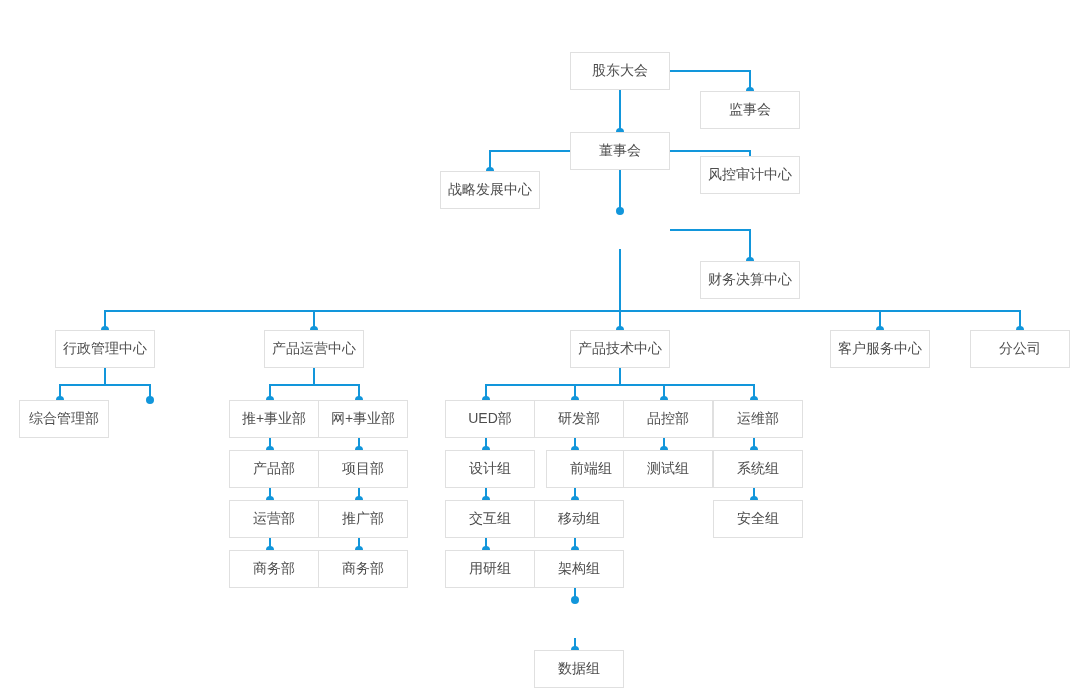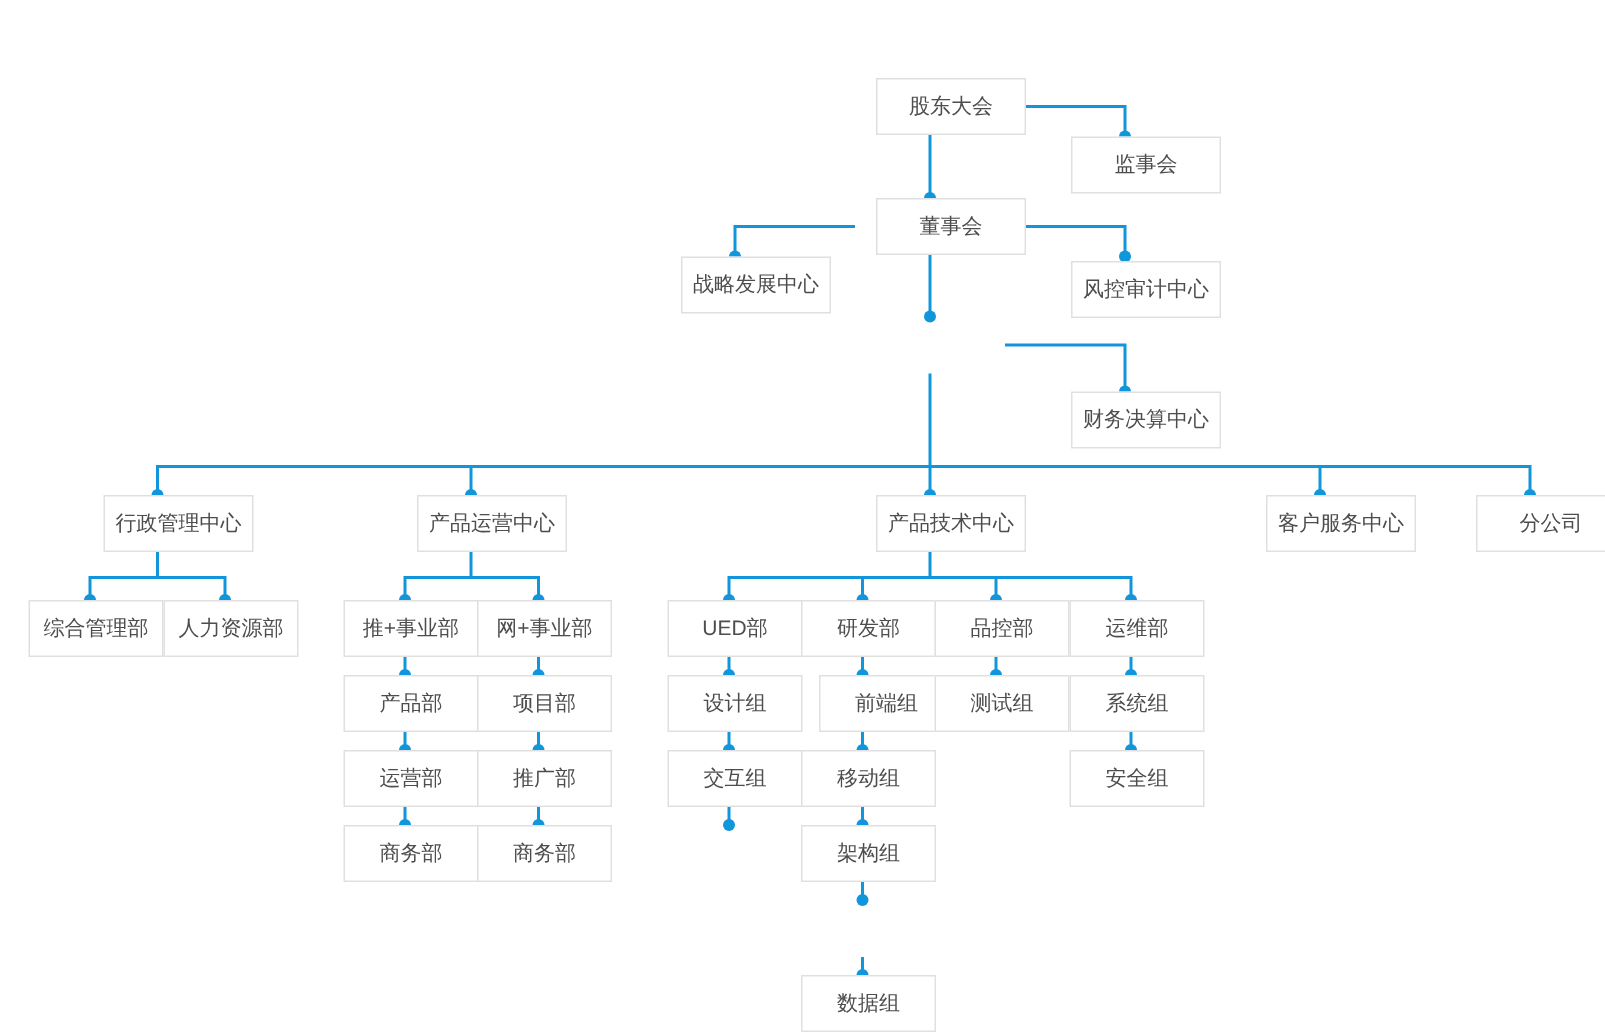--- a/index.html
+++ b/index.html
@@ -14,21 +14,21 @@
     font-family:"Liberation Sans","DejaVu Sans",sans-serif;overflow:hidden;
   }
   .connectors{position:absolute;left:0;top:0;}
   .edge{fill:none;stroke:var(--accent);stroke-width:2;}
   .dot{fill:var(--accent);}
   .node{
     position:absolute;box-sizing:border-box;height:38px;background:#fff;
     border:1px solid var(--box-border);color:var(--text);font-size:14px;
     display:flex;align-items:center;justify-content:center;white-space:nowrap;
   }
-  .big{width:100px;margin-left:14px;}
+  .big{width:100px;}
   .small{width:90px;}
 </style>
 </head>
 <body>
 
 <div class="stage">
 
   <svg class="connectors" width="1070" height="689" viewBox="0 0 1070 689">
 
     <path class="edge" d="M670 71 H750 V91"></path>
@@ -92,44 +92,44 @@
       <circle class="dot" cx="664" cy="450" r="4"></circle>
       <circle class="dot" cx="754" cy="450" r="4"></circle>
       <circle class="dot" cx="754" cy="500" r="4"></circle>
     </g>
   </svg>
 
   <div class="node big" style="left:570px;top:52px">股东大会</div>
   <div class="node big" style="left:700px;top:91px">监事会</div>
   <div class="node big" style="left:570px;top:132px">董事会</div>
   <div class="node big" style="left:440px;top:171px">战略发展中心</div>
-  <div class="node big" style="left:700px;top:174px">风控审计中心</div>
+  <div class="node big" style="left:700px;top:156px">风控审计中心</div>
   <div class="node big" style="left:700px;top:261px">财务决算中心</div>
 
   <div class="node big" style="left:55px;top:330px">行政管理中心</div>
   <div class="node big" style="left:264px;top:330px">产品运营中心</div>
   <div class="node big" style="left:570px;top:330px">产品技术中心</div>
   <div class="node big" style="left:830px;top:330px">客户服务中心</div>
   <div class="node big" style="left:970px;top:330px">分公司</div>
 
   <div class="node small" style="left:19px;top:400px">综合管理部</div>
-  <div class="node small" style="left:109px;top:400px">人力资源部</div>
 
   <div class="node small" style="left:229px;top:400px">推+事业部</div>
   <div class="node small" style="left:229px;top:450px">产品部</div>
   <div class="node small" style="left:229px;top:500px">运营部</div>
   <div class="node small" style="left:229px;top:550px">商务部</div>
   <div class="node small" style="left:318px;top:400px">网+事业部</div>
   <div class="node small" style="left:318px;top:450px">项目部</div>
   <div class="node small" style="left:318px;top:500px">推广部</div>
   <div class="node small" style="left:318px;top:550px">商务部</div>
 
   <div class="node small" style="left:445px;top:400px">UED部</div>
   <div class="node small" style="left:445px;top:450px">设计组</div>
   <div class="node small" style="left:445px;top:500px">交互组</div>
+  <div class="node small" style="left:445px;top:550px">用研组</div>
   <div class="node small" style="left:534px;top:400px">研发部</div>
   <div class="node small" style="left:546px;top:450px">前端组</div>
   <div class="node small" style="left:534px;top:500px">移动组</div>
   <div class="node small" style="left:534px;top:550px">架构组</div>
   <div class="node small" style="left:534px;top:650px">数据组</div>
   <div class="node small" style="left:623px;top:400px">品控部</div>
   <div class="node small" style="left:623px;top:450px">测试组</div>
   <div class="node small" style="left:713px;top:400px">运维部</div>
   <div class="node small" style="left:713px;top:450px">系统组</div>
   <div class="node small" style="left:713px;top:500px">安全组</div>

